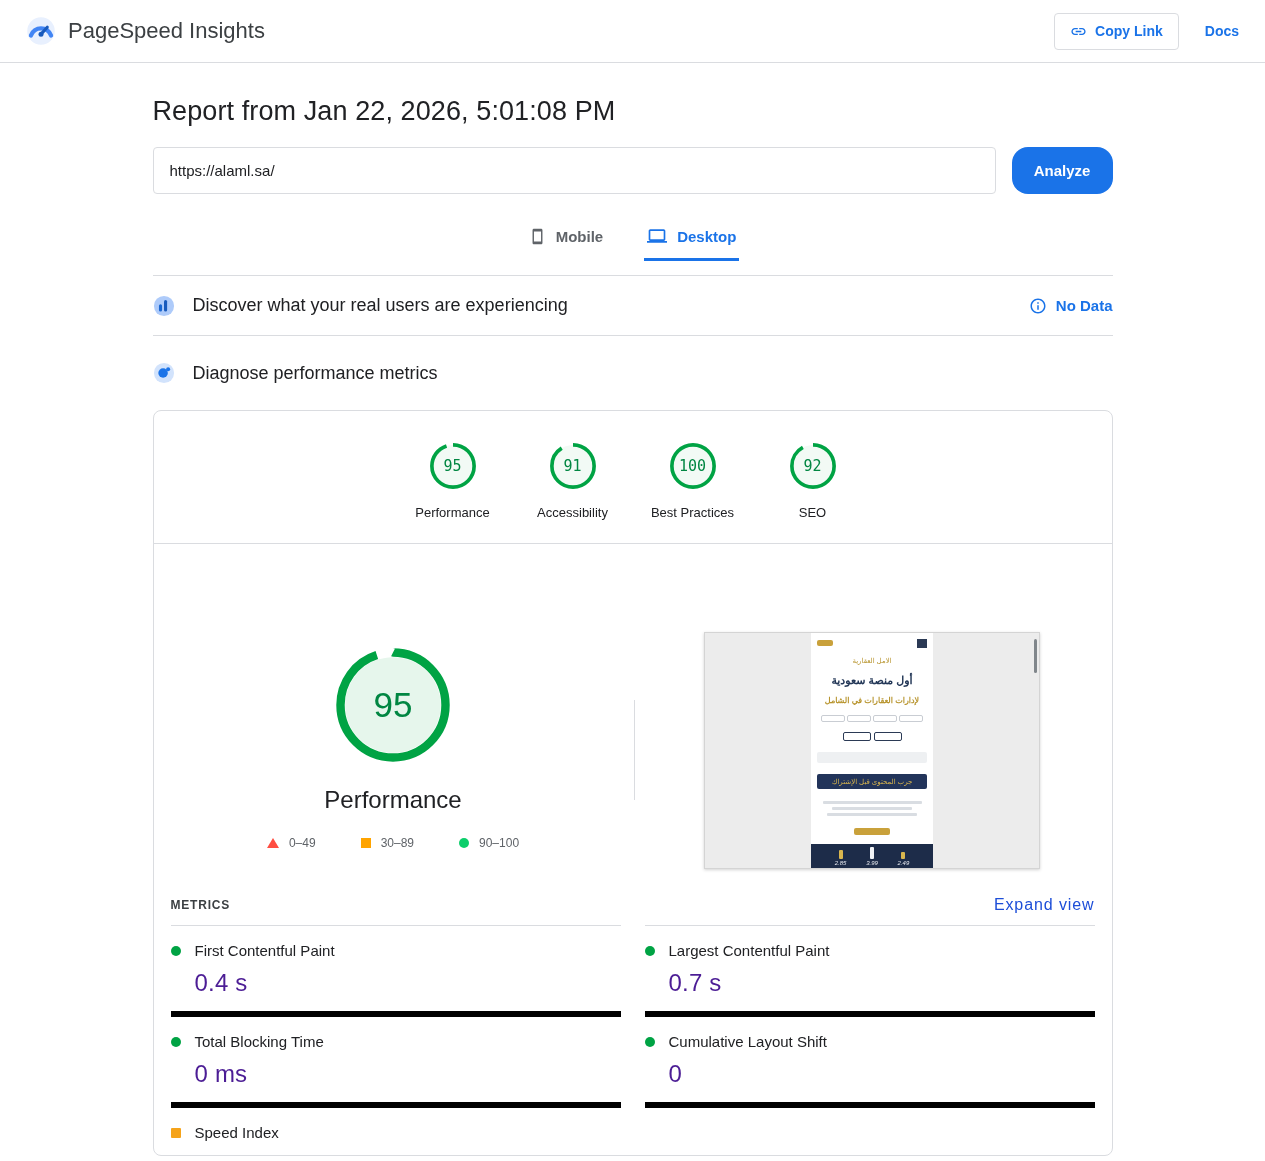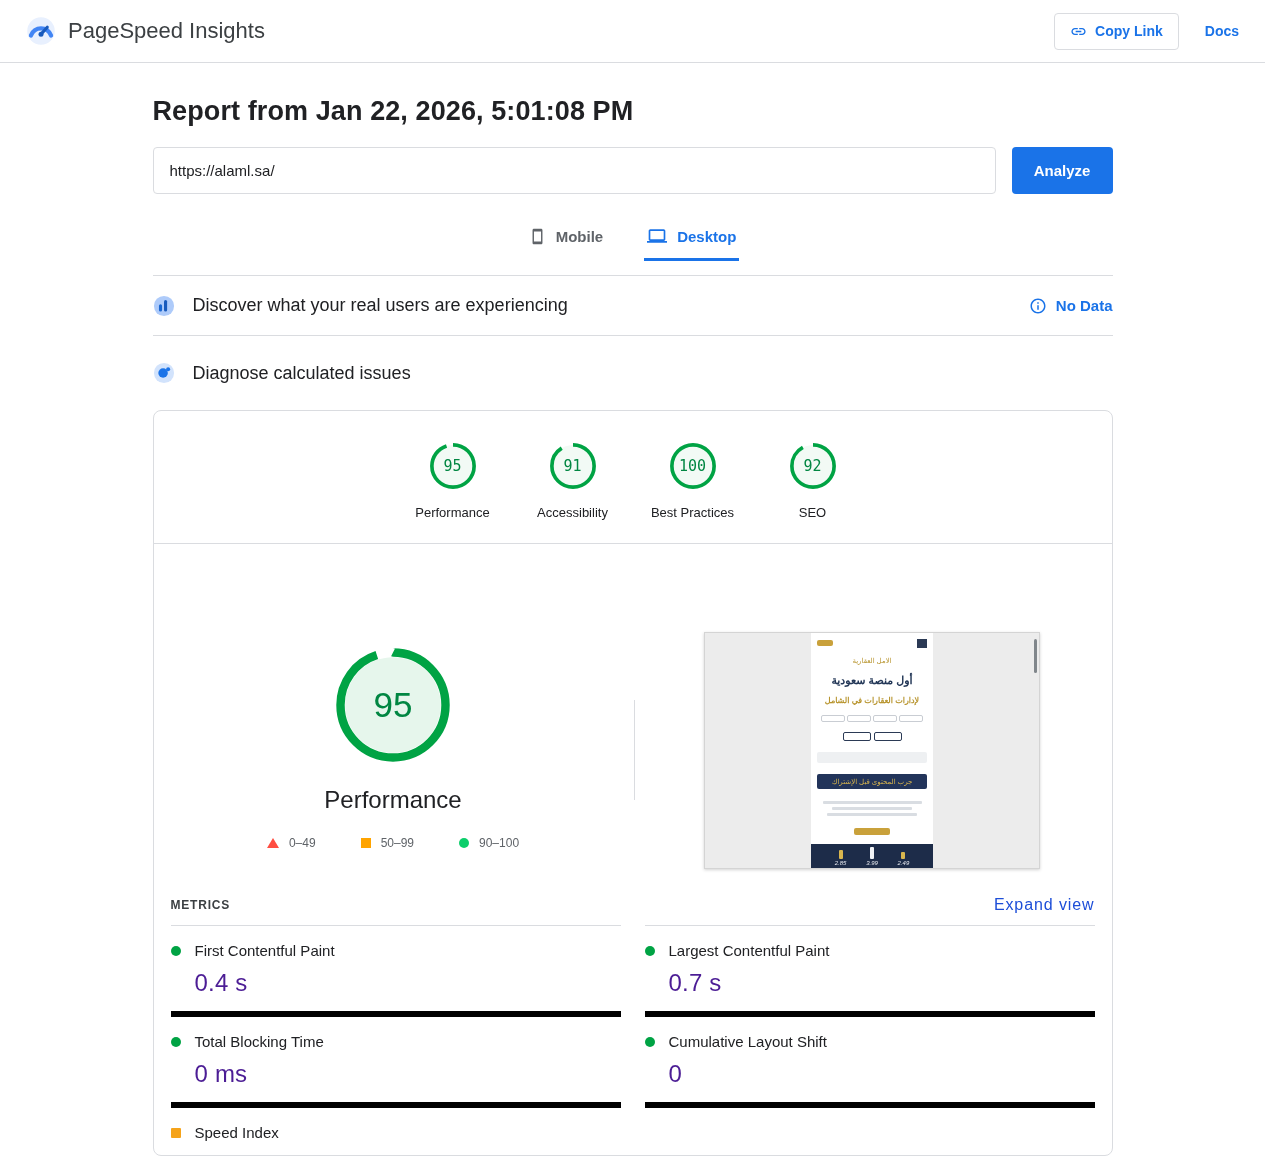--- a/index.html
+++ b/index.html
@@ -8,25 +8,25 @@
   a{text-decoration:none}
 
   
   .topbar{display:flex;align-items:center;height:63px;padding:0 26px;border-bottom:1px solid #dadce0}
   .app-title{font-size:22px;color:#3c4043;margin-left:12px;font-weight:400}
   .topbar-right{margin-left:auto;display:flex;align-items:center;gap:26px}
   .copy-btn{display:flex;align-items:center;gap:8px;border:1px solid #dadce0;border-radius:4px;height:37px;padding:0 15px;color:#1a73e8;font-size:14px;font-weight:bold;background:#fff;cursor:pointer;font-family:inherit}
   .docs-link{color:#1a73e8;font-size:14px;font-weight:bold;cursor:pointer}
 
   .main{width:960px;margin:0 auto}
-  .report-title{margin-top:33px;font-size:27px;font-weight:700;color:#202124;letter-spacing:.1px}
+  .report-title{margin-top:33px;font-size:27px;font-weight:400;color:#202124;letter-spacing:.1px}
 
   .search-row{display:flex;gap:16px;margin-top:20px}
   .url-input{flex:1;height:47px;border:1px solid #dadce0;border-radius:4px;padding:0 16px;font-size:15px;color:#202124;font-family:inherit;outline:none}
-  .analyze-btn{width:101px;height:47px;background:#1a73e8;color:#fff;border:none;border-radius:4px;font-size:15px;font-weight:bold;cursor:pointer;font-family:inherit}
+  .analyze-btn{width:101px;height:47px;background:#1a73e8;color:#fff;border:none;border-radius:16px;font-size:15px;font-weight:bold;cursor:pointer;font-family:inherit}
 
   .tabs{display:flex;justify-content:center;gap:38px;margin-top:26px}
   .tab{display:flex;align-items:center;gap:10px;padding:6px 3px 12px;font-size:15px;font-weight:bold;color:#5f6368;cursor:pointer;border-bottom:3px solid transparent}
   .tab.active{color:#1a73e8;border-bottom-color:#1a73e8}
 
   .section-row{display:flex;align-items:center;height:61px;margin-top:14px;border-top:1px solid #dadce0;border-bottom:1px solid #dadce0}
   .sec-icon{display:flex;flex:none}
   .sec-title{margin-left:18px;font-size:18px;color:#202124}
   .no-data{margin-left:auto;display:flex;align-items:center;gap:9px;color:#1a73e8;font-size:15px;font-weight:bold;cursor:pointer}
   .lab-header{display:flex;align-items:center;height:74px}
@@ -175,21 +175,21 @@
   </div>
 
   <div class="lab-header">
     <span class="sec-icon">
       <svg width="22" height="22" viewBox="0 0 24 24">
         <circle cx="12" cy="12" r="11" fill="#d2e3fc"></circle>
         <circle cx="11" cy="12" r="5.2" fill="#1a73e8"></circle>
         <circle cx="16.5" cy="8" r="2.2" fill="#1a73e8"></circle>
       </svg>
     </span>
-    <span class="sec-title">Diagnose calculated issues</span>
+    <span class="sec-title">Diagnose performance metrics</span>
   </div>
 
   <section class="card">
 
     <div class="cats">
 
       <div class="cat">
         <div class="cat-gauge">
           <svg width="52" height="52" viewBox="0 0 64 64">
             <circle cx="32" cy="32" r="26" fill="#f2faf5"></circle>
@@ -245,21 +245,21 @@
           <span class="big-score">95</span>
         </div>
         <div class="perf-label">Performance</div>
         <div class="legend">
           <span class="legend-item">
               <i class="mk-tri"></i>
               <span>0–49</span>
             </span>
           <span class="legend-item">
               <i class="mk-sq"></i>
-              <span>50–99</span>
+              <span>30–89</span>
             </span>
           <span class="legend-item">
               <i class="mk-ci"></i>
               <span>90–100</span>
             </span>
         </div>
       </div>
 
       <div class="v-divider"></div>
 

